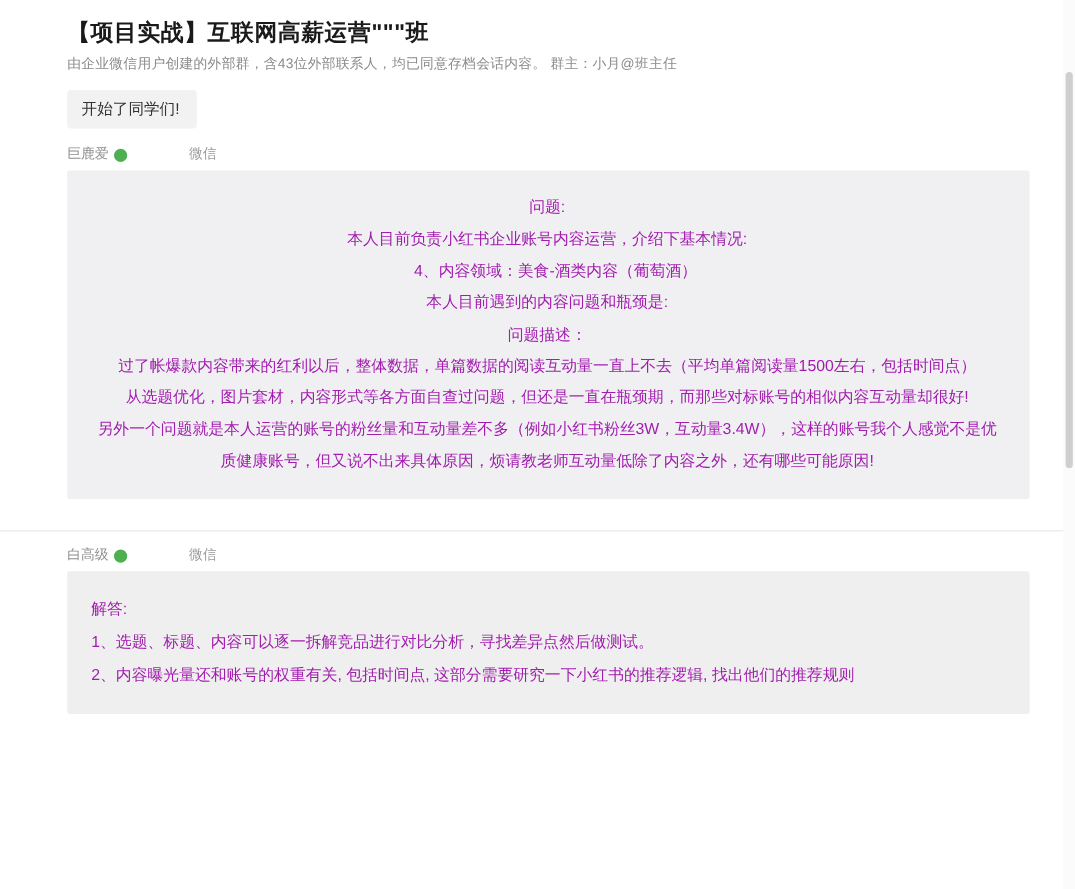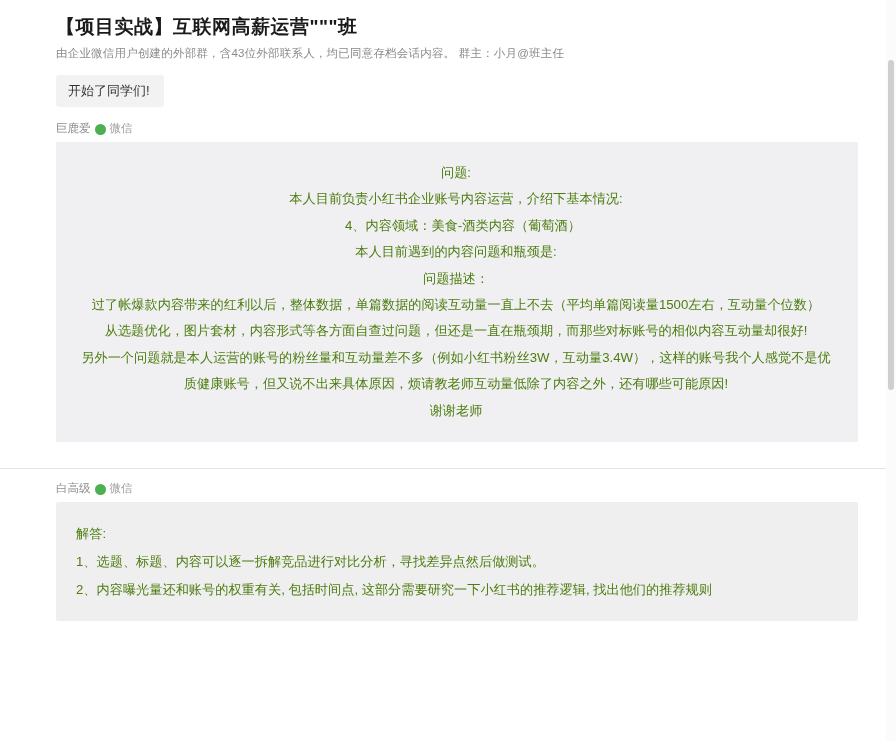--- a/index.html
+++ b/index.html
@@ -64,29 +64,30 @@
     display: inline-block;
     width: 11px;
     height: 11px;
     border-radius: 50%;
     background: #4caf50;
     position: relative;
     top: 1px;
   }
   .msg-meta .group-tag {
     color: #9b9b9b;
+    margin-left: 48px;
   }
   .bubble {
     margin: 0 38px 0 56px;
     background: #f0f0f2;
     border-radius: 2px;
     padding: 18px 22px 18px 20px;
     font-size: 13.2px;
     line-height: 2.0;
-    color: #4d7c0f;
+    color: #a21caf;
   }
   .bubble p {
     margin: 0;
   }
   .bubble .indent {
     padding-left: 14px;
   }
   .divider-gap {
     height: 26px;
     background: #ffffff;
@@ -142,24 +143,23 @@
       <span class="sender">巨鹿爱</span>
       <span class="badge-icon"></span>
       <span class="group-tag">微信</span>
     </div>
     <div class="bubble">
       <p>问题:</p>
       <p>本人目前负责小红书企业账号内容运营，介绍下基本情况:</p>
       <p class="indent">4、内容领域：美食-酒类内容（葡萄酒）</p>
       <p>本人目前遇到的内容问题和瓶颈是:</p>
       <p>问题描述：</p>
-      <p>过了帐爆款内容带来的红利以后，整体数据，单篇数据的阅读互动量一直上不去（平均单篇阅读量1500左右，互动量个位数）</p>
+      <p>过了帐爆款内容带来的红利以后，整体数据，单篇数据的阅读互动量一直上不去（平均单篇阅读量1500左右，包括时间点）</p>
       <p>从选题优化，图片套材，内容形式等各方面自查过问题，但还是一直在瓶颈期，而那些对标账号的相似内容互动量却很好!</p>
       <p>另外一个问题就是本人运营的账号的粉丝量和互动量差不多（例如小红书粉丝3W，互动量3.4W），这样的账号我个人感觉不是优质健康账号，但又说不出来具体原因，烦请教老师互动量低除了内容之外，还有哪些可能原因!</p>
-      <p>谢谢老师</p>
     </div>
   </div>
 
   <div class="divider-gap"></div>
   <hr class="hr">
 
   <div class="answer-section">
     <div class="msg-meta">
       <span class="sender">白高级</span>
       <span class="badge-icon"></span>

